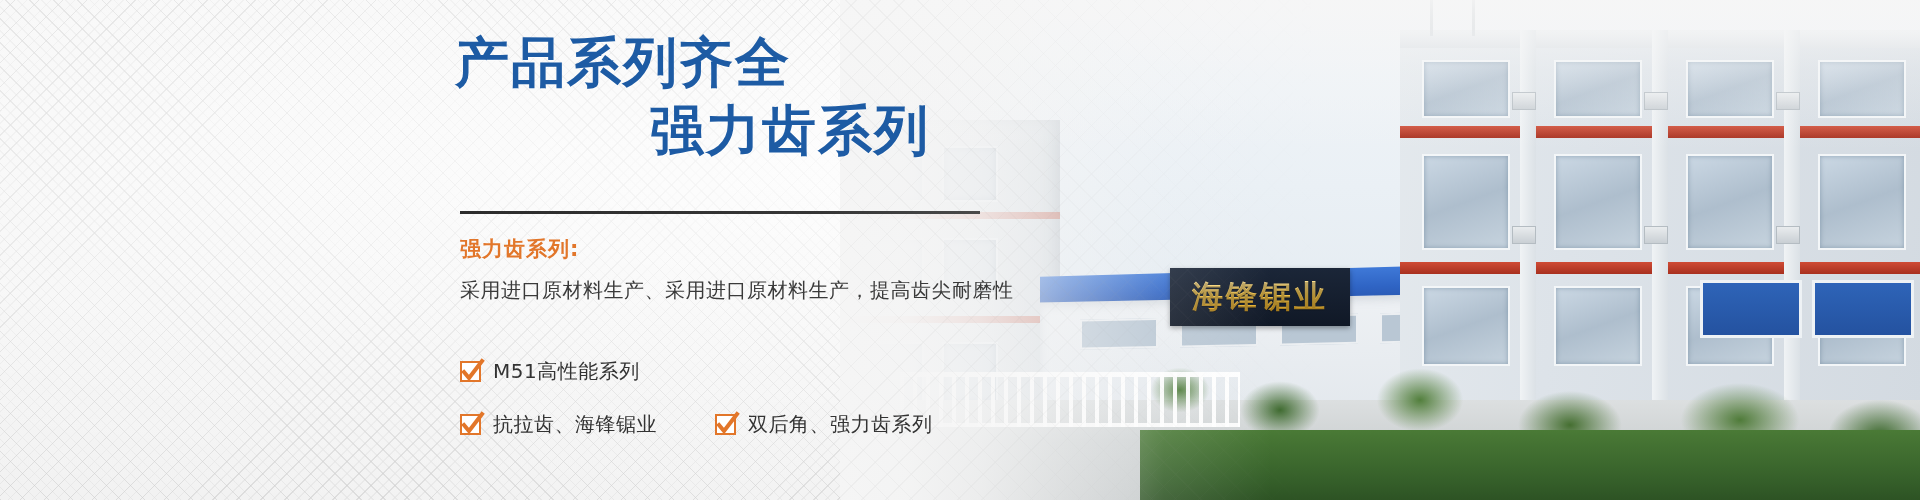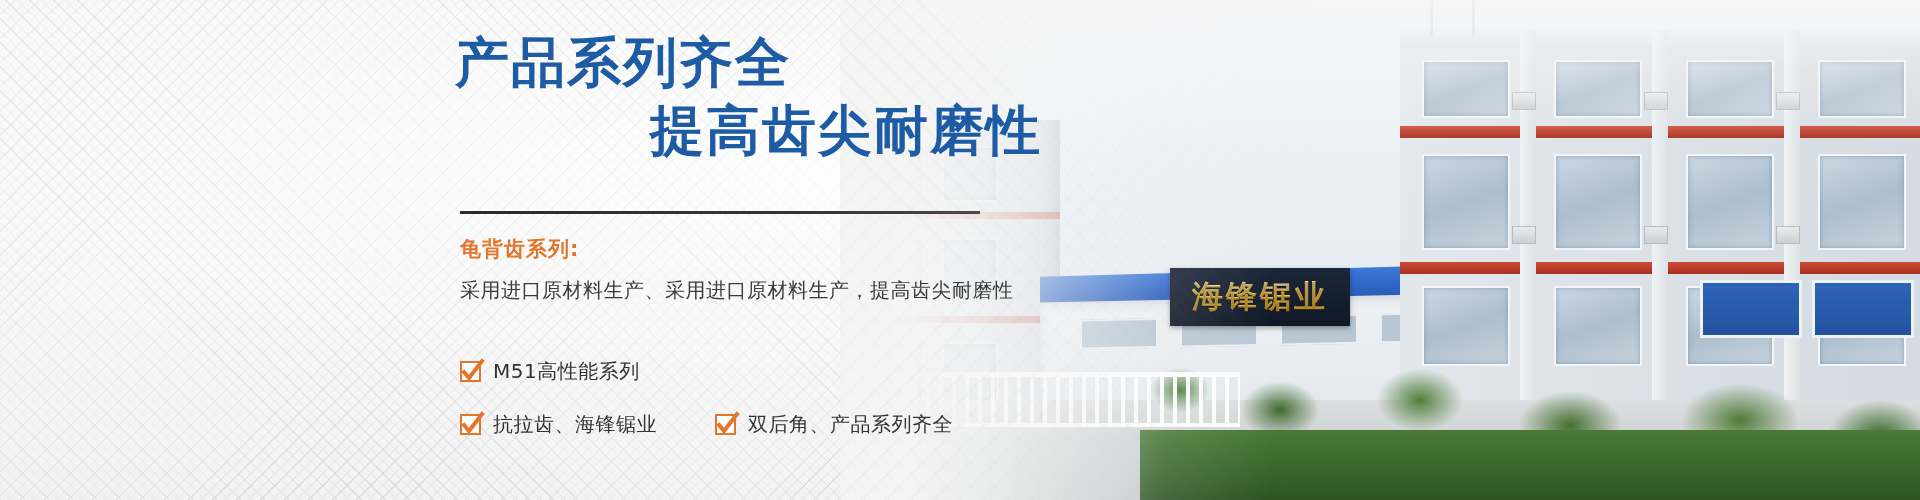--- a/index.html
+++ b/index.html
@@ -352,25 +352,25 @@
     </div>
 
     <div class="photo-fade"></div>
     <div class="photo-fade-top"></div>
     <div class="photo-lattice"></div>
   </div>
 
   <div class="copy">
 
     <div class="headline l1">产品系列齐全</div>
-    <div class="headline l2">提高齿尖耐磨性</div>
+    <div class="headline l2">强力齿系列</div>
 
     <div class="rule"></div>
 
-    <div class="sub-label">龟背齿系列:</div>
+    <div class="sub-label">强力齿系列:</div>
     <div class="sub-desc">采用进口原材料生产、采用进口原材料生产，提高齿尖耐磨性</div>
 
     <div class="features">
       <div class="feat-row">
         <div class="feat">
           <span class="cb">
             <svg width="26" height="26" viewBox="0 0 26 26" aria-hidden="true">
               <path d="M5 15 L10 21 L23 4" fill="none" stroke="#e2762a" stroke-width="4" stroke-linecap="square"></path>
             </svg>
           </span>
@@ -386,18 +386,18 @@
             </svg>
           </span>
           <span class="feat-label">抗拉齿、海锋锯业</span>
         </div>
         <div class="feat">
           <span class="cb">
             <svg width="26" height="26" viewBox="0 0 26 26" aria-hidden="true">
               <path d="M5 15 L10 21 L23 4" fill="none" stroke="#e2762a" stroke-width="4" stroke-linecap="square"></path>
             </svg>
           </span>
-          <span class="feat-label">双后角、产品系列齐全</span>
+          <span class="feat-label">双后角、强力齿系列</span>
         </div>
       </div>
     </div>
   </div>
 </div>
 
 </body></html>

